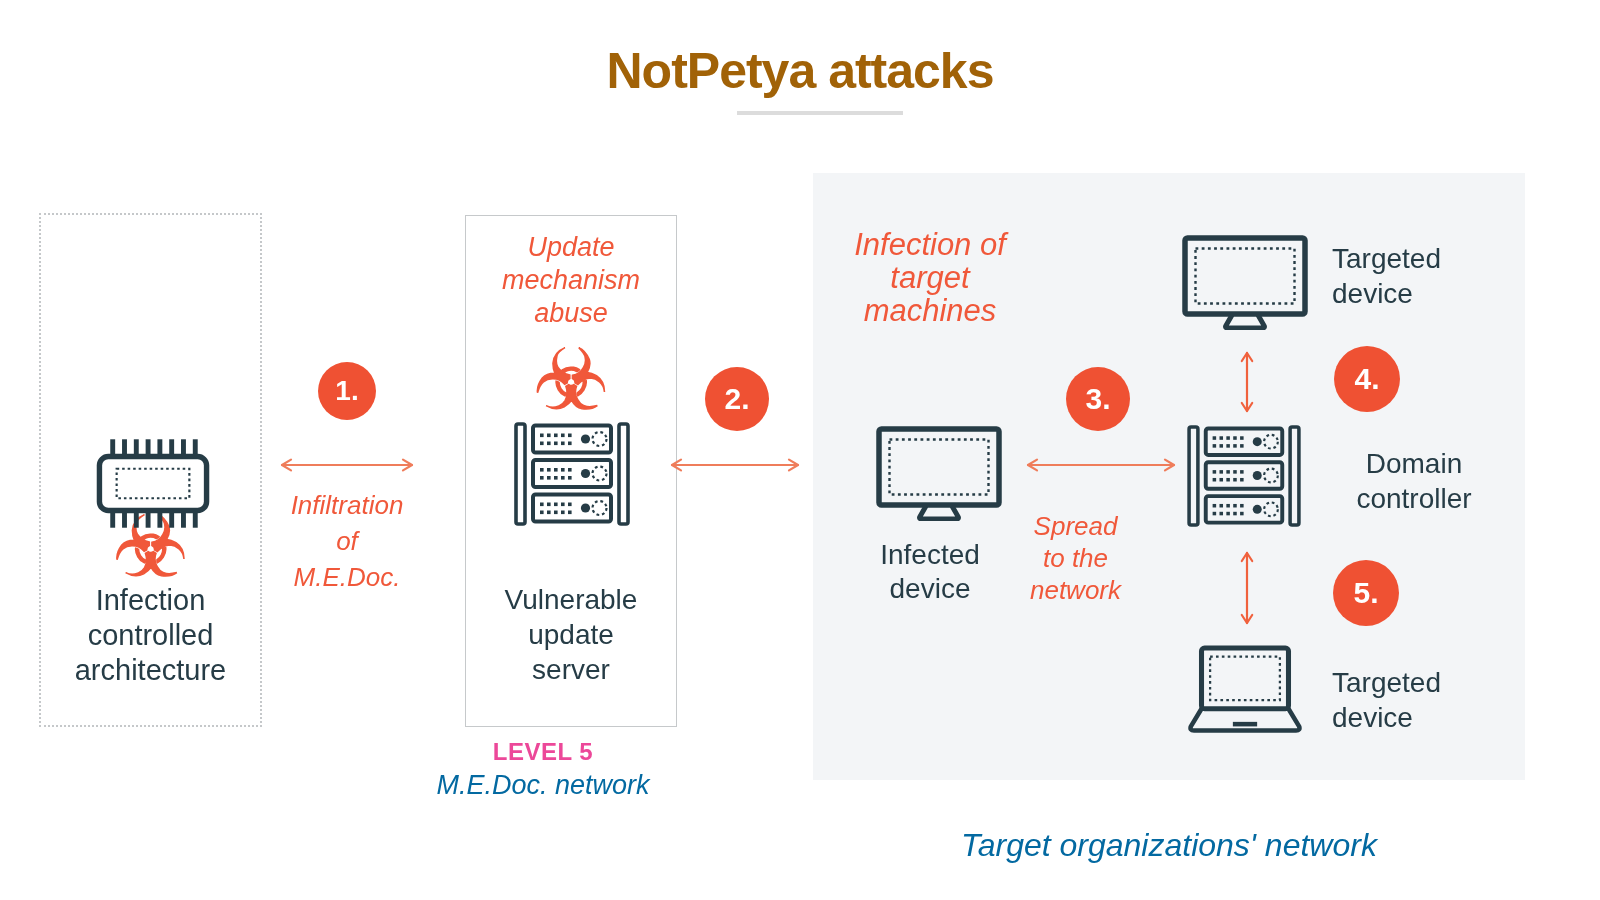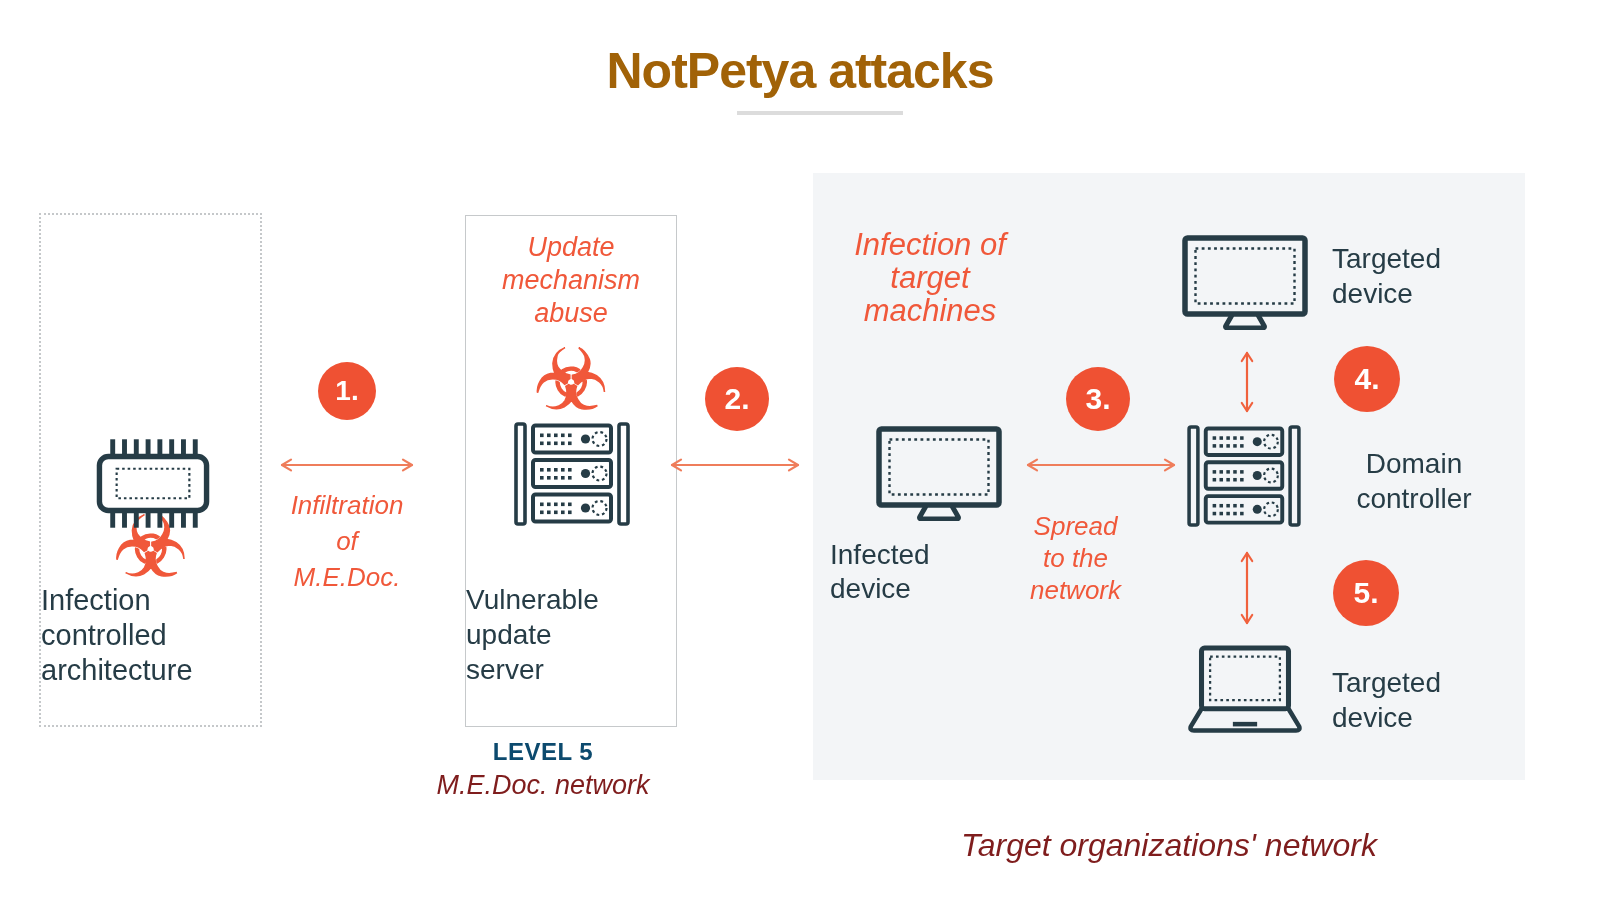--- a/index.html
+++ b/index.html
@@ -13,24 +13,24 @@
   .title-underline{position:absolute;left:737px;top:111px;width:166px;height:4px;background:#dcdcdc;}
 
   
   .adversary-box{position:absolute;left:39px;top:213px;width:223px;height:514px;
                  border:2px dotted #c5c8ca;box-sizing:border-box;background:#fff;}
   .mid-box{position:absolute;left:437px;top:215px;width:212px;height:512px;
            border:1.5px solid #c6c9cb;box-sizing:border-box;background:#fff;margin-left:28px;}
   .panel{position:absolute;left:813px;top:173px;width:712px;height:607px;background:#f3f5f7;}
 
   
-  .dark-label{color:#263c46;font-size:28px;line-height:35px;}
+  .dark-label{color:#263c46;font-size:28px;line-height:35px;text-align:center;}
   .orange-note{color:#f0583a;font-style:italic;font-size:26px;line-height:34px;text-align:center;}
-  .level-label{color:#0c4a6e;font-weight:800;font-size:24px;letter-spacing:.5px;text-align:center;}
-  .network-label{color:#7f1d1d;font-style:italic;font-size:27px;text-align:center;}
+  .level-label{color:#ec4899;font-weight:800;font-size:24px;letter-spacing:.5px;text-align:center;}
+  .network-label{color:#0369a1;font-style:italic;font-size:27px;text-align:center;}
 
   
   .icon{position:absolute;color:#263c46;}
   .bio{position:absolute;left:0;right:0;text-align:center;color:#f0583a;
        font-family:"DejaVu Sans", sans-serif;font-size:84px;line-height:84px;
        -webkit-text-stroke:1.5px #f0583a;}
 
   
   .step{position:absolute;border-radius:50%;background:#ef5133;color:#ffffff;font-weight:800;
         display:flex;align-items:center;justify-content:center;}

